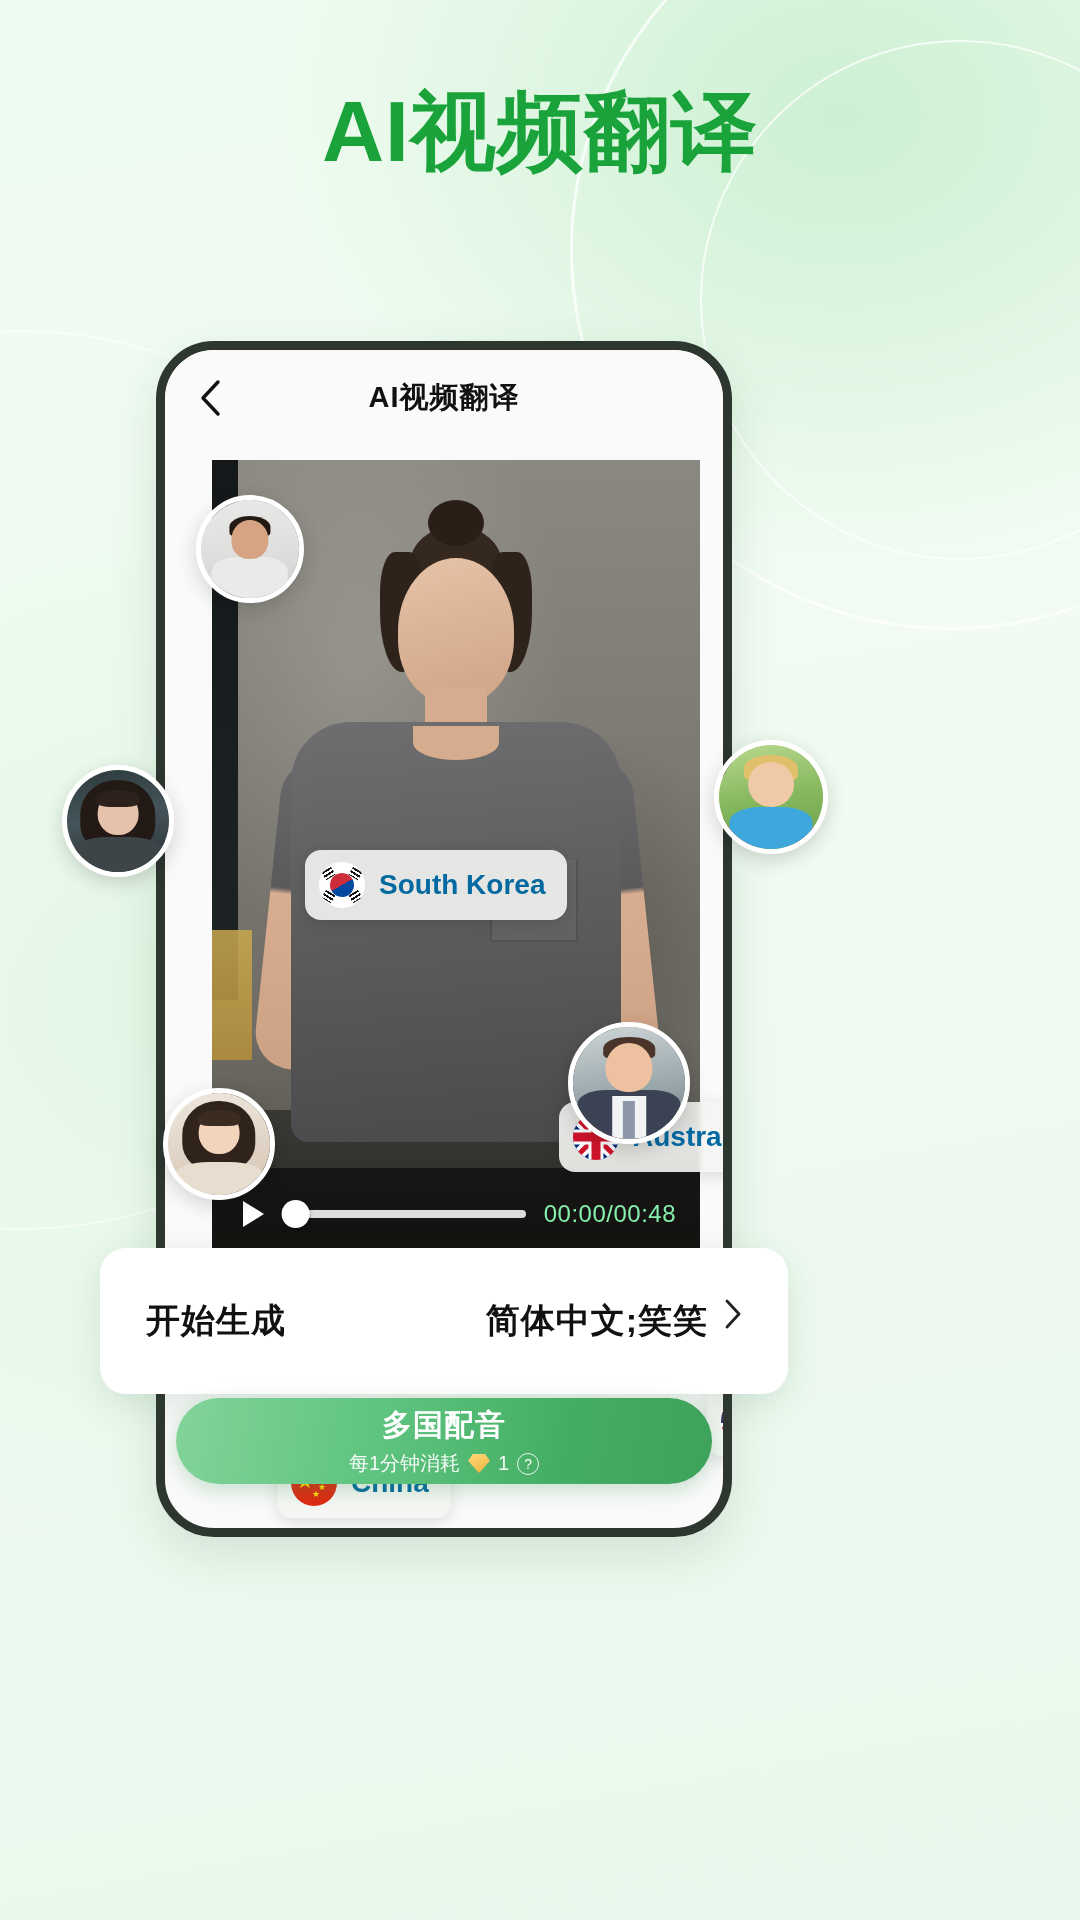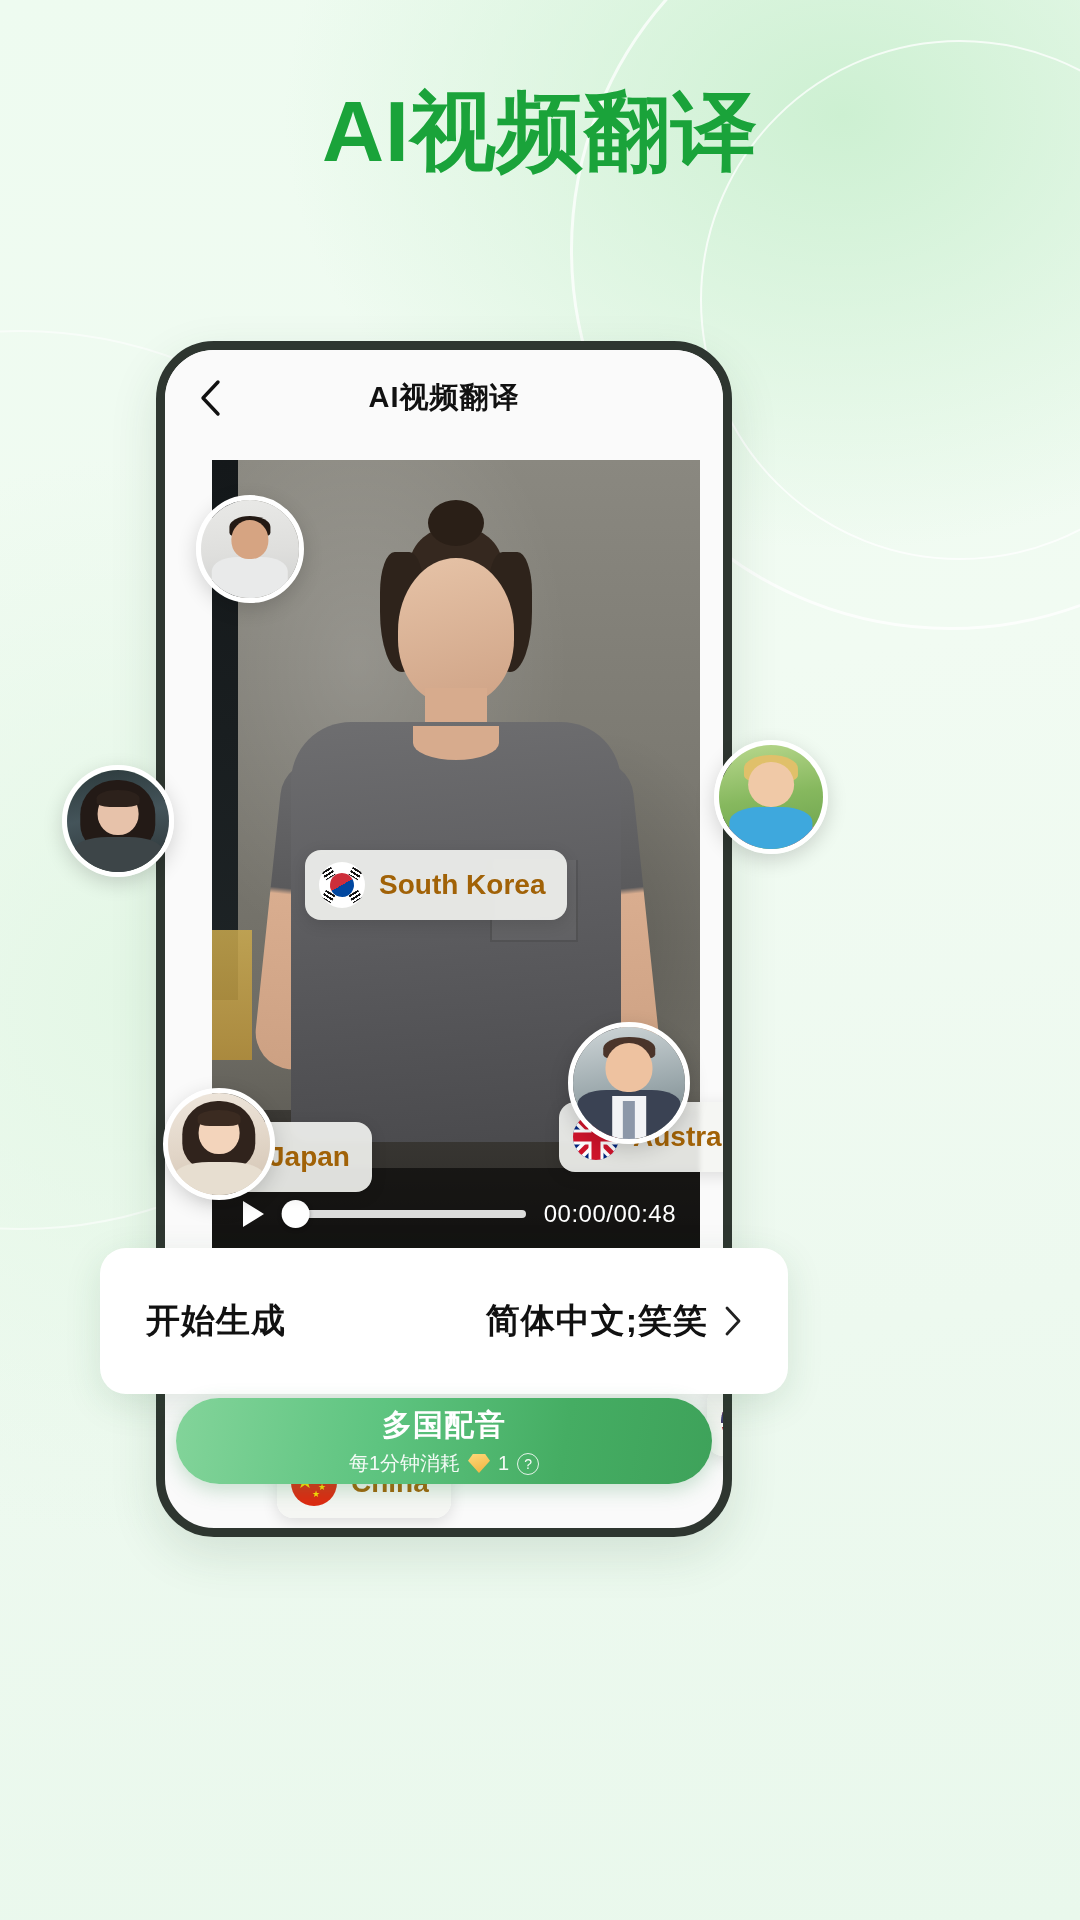--- a/index.html
+++ b/index.html
@@ -144,21 +144,21 @@
   
   .pill {
     position: absolute; display: flex; align-items: center; gap: 14px;
     background: rgba(244,245,242,0.90);
     border-radius: 16px;
     padding: 12px 22px 12px 14px;
     box-shadow: 0 4px 16px rgba(0,0,0,0.12);
     backdrop-filter: blur(2px);
     white-space: nowrap;
   }
-  .pill-label { font-size: 28px; font-weight: 600; color: #a16207; }
+  .pill-label { font-size: 28px; font-weight: 600; color: #0369a1; }
   .flag { width: 46px; height: 46px; border-radius: 50%; overflow: hidden; position: relative; flex: 0 0 auto; background:#fff; }
 
   
   .flag-kr { background: #fff; }
   .flag-kr .yy { position: absolute; left: 50%; top: 50%; transform: translate(-50%,-50%) rotate(-30deg); width: 24px; height: 24px; border-radius: 50%; background: linear-gradient(to bottom, #cd2e3a 50%, #0047a0 50%); }
   .flag-kr .b1,.flag-kr .b2,.flag-kr .b3,.flag-kr .b4 { position: absolute; width: 11px; height: 9px; background: repeating-linear-gradient(to bottom,#111 0 2px,transparent 2px 4px); }
   .flag-kr .b1 { left: 4px; top: 7px; transform: rotate(-32deg); }
   .flag-kr .b2 { right: 4px; top: 7px; transform: rotate(32deg); }
   .flag-kr .b3 { left: 4px; bottom: 7px; transform: rotate(32deg); }
   .flag-kr .b4 { right: 4px; bottom: 7px; transform: rotate(-32deg); }
@@ -237,33 +237,33 @@
     background: rgba(0,0,0,0.55);
     display: flex; align-items: center; padding: 0 24px; gap: 18px;
   }
   .play-btn { width: 34px; height: 34px; flex: 0 0 auto; display:flex; align-items:center; justify-content:center; }
   .progress { position: relative; flex: 1 1 auto; height: 8px; background: rgba(255,255,255,0.85); border-radius: 5px; }
   .progress-knob {
     position: absolute; left: 2px; top: 50%; transform: translate(-30%,-50%);
     width: 28px; height: 28px; border-radius: 50%; background: #fff;
     box-shadow: 0 1px 4px rgba(0,0,0,0.35);
   }
-  .time { font-size: 24px; color: #ffffff; letter-spacing: .5px; flex: 0 0 auto; }
+  .time { font-size: 24px; color: #86efac; letter-spacing: .5px; flex: 0 0 auto; }
 
   
   .sheet {
     position: absolute; left: 100px; top: 1248px;
     width: 688px; height: 146px;
     background: #fff; border-radius: 26px;
     box-shadow: 0 10px 36px rgba(40,90,55,0.13);
     display: flex; align-items: center; justify-content: space-between;
     padding: 0 46px;
   }
   .sheet-left { font-size: 34px; font-weight: 700; color: #111; letter-spacing: 1px; }
-  .sheet-right { display: flex; align-items: center; gap: 16px; }
+  .sheet-right { display: flex; align-items: flex-start; gap: 16px; }
   .sheet-value { font-size: 34px; font-weight: 700; color: #111; letter-spacing: 1px; }
 
   
   .cta {
     position: absolute; left: 176px; top: 1398px;
     width: 536px; height: 86px;
     border-radius: 44px;
     background: linear-gradient(100deg, #83d49a 0%, #5ec480 38%, #45ad63 72%, #3ea25a 100%);
     display: flex; flex-direction: column; align-items: center; justify-content: center;
     box-shadow: 0 6px 20px rgba(60,150,90,0.28);
@@ -339,26 +339,20 @@
     <span class="flag flag-kr">
       <span class="b1"></span>
         <span class="b2"></span>
         <span class="b3"></span>
         <span class="b4"></span>
       <span class="yy"></span>
     </span>
     <span class="pill-label">South Korea</span>
   </div>
 
-  <div class="pill" style="left:30px; top:772px;">
-    <span class="flag flag-jp">
-        <span class="dot"></span>
-      </span>
-    <span class="pill-label">Japan</span>
-  </div>
 
   <div class="pill" style="left:394px; top:752px;">
     <span class="flag flag-au">
       <span class="w1"></span>
         <span class="w2"></span>
         <span class="r1"></span>
         <span class="r2"></span>
       <span class="cw"></span>
         <span class="ch"></span>
         <span class="cr"></span>

